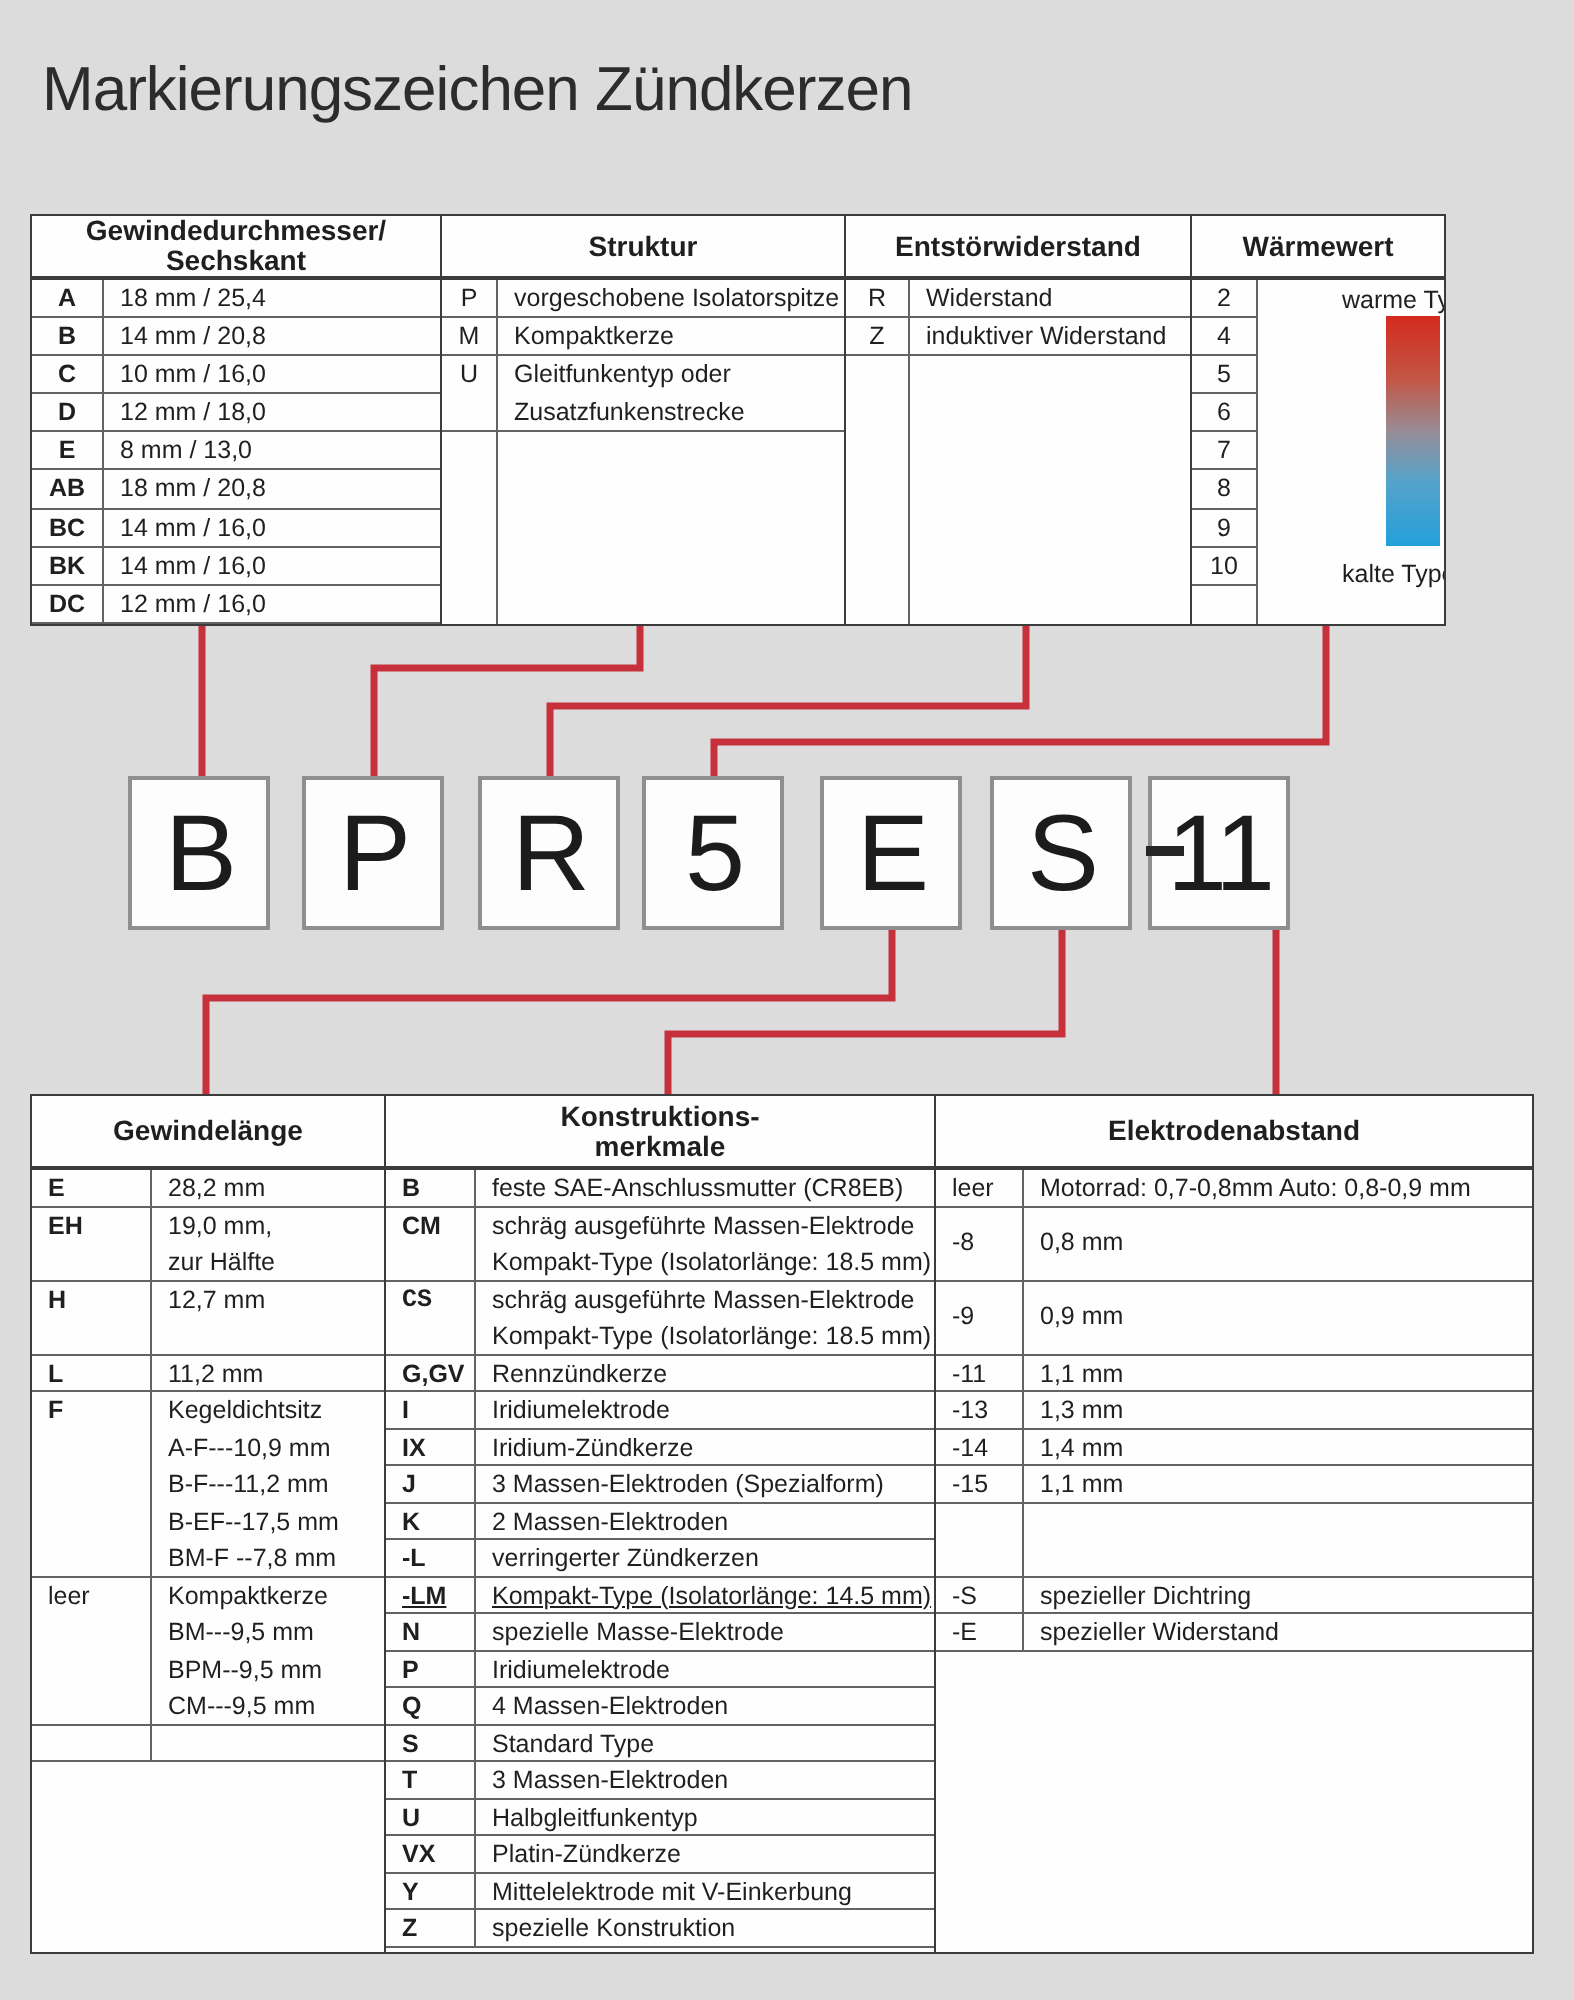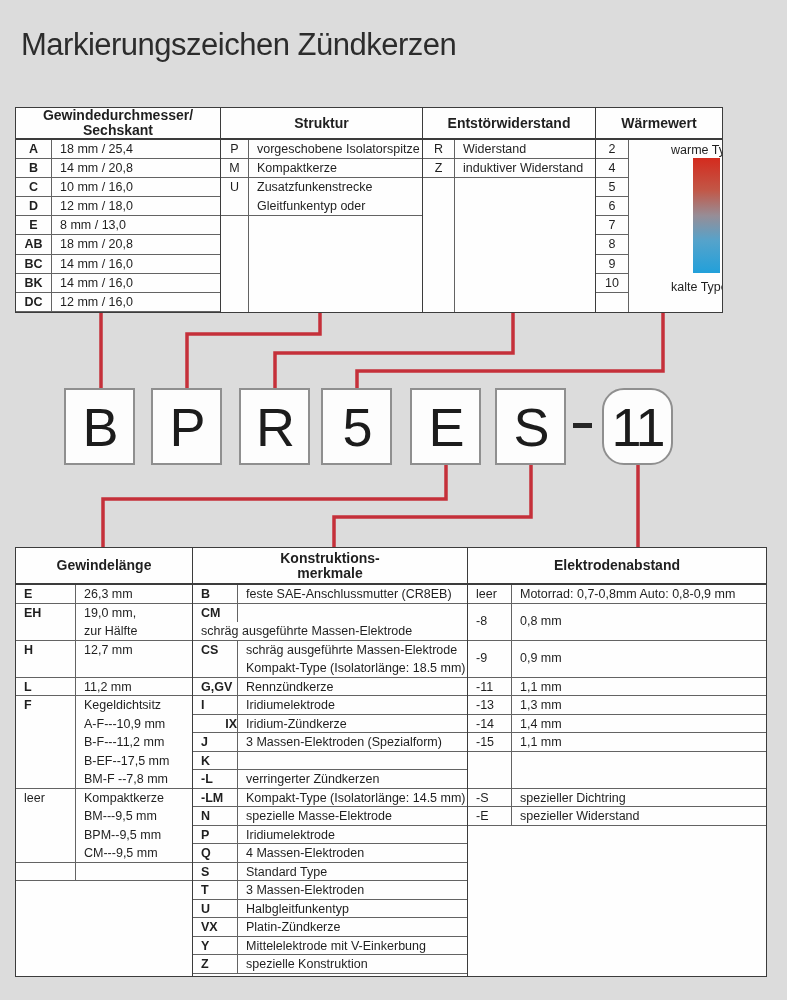--- a/index.html
+++ b/index.html
@@ -139,22 +139,22 @@
           </div>
           <div class="trow" style="height: 19.1px; line-height: 19.1px;">
             <div class="lcell ctr" style="width: 28px;">M</div>
             <div class="vcell">
               <div>Kompaktkerze</div>
             </div>
           </div>
           <div class="trow" style="height: 38.2px; line-height: 19.1px;">
             <div class="lcell ctr" style="width: 28px;">U</div>
             <div class="vcell">
+              <div>Gleitfunkentyp oder</div>
               <div>Zusatzfunkenstrecke</div>
-              <div>Gleitfunkentyp oder</div>
             </div>
           </div>
           <div class="trow filler">
             <div class="lcell" style="width: 28px;"></div>
           </div>
         </div>
     </div>
     <div class="tsection" style="width:173px">
       <div class="thead">Entstörwiderstand</div>
       <div class="tbody">
@@ -197,32 +197,32 @@
     </div>
   </div>
 
   <div id="code-row">
       <div class="code-box" style="left: 64px;">B</div>
       <div class="code-box" style="left: 151px;">P</div>
       <div class="code-box" style="left: 239px;">R</div>
       <div class="code-box" style="left: 321px;">5</div>
       <div class="code-box" style="left: 410px;">E</div>
       <div class="code-box" style="left: 495px;">S</div>
-      <div class="code-box" style="left: 602px; border-radius: 22px;">11</div>
+      <div class="code-box" style="left: 574px;">11</div>
     </div>
   <div class="code-dash"></div>
 
   <div class="dtable" id="bottom-table">
     <div class="tsection" style="width:177px">
       <div class="thead">Gewindelänge</div>
       <div class="tbody">
           <div class="trow" style="height: 18.5px; line-height: 18.5px;">
             <div class="lcell bold" style="width: 60px;">E</div>
             <div class="vcell">
-              <div>26,3 mm</div>
+              <div>28,2 mm</div>
             </div>
           </div>
           <div class="trow" style="height: 37px; line-height: 18.5px;">
             <div class="lcell bold" style="width: 60px;">EH</div>
             <div class="vcell">
               <div>19,0 mm,</div>
               <div>zur Hälfte ausgeführt</div>
             </div>
           </div>
           <div class="trow" style="height: 37px; line-height: 18.5px;">
@@ -268,68 +268,71 @@
     <div class="tsection" style="width:275px">
       <div class="thead">Konstruktions-
 merkmale</div>
       <div class="tbody">
           <div class="trow" style="height: 18.5px; line-height: 18.5px;">
             <div class="lcell bold" style="width: 45px;">B</div>
             <div class="vcell">
               <div>feste SAE-Anschlussmutter (CR8EB)</div>
             </div>
           </div>
-          <div class="trow" style="height: 37px; line-height: 18.5px; flex-direction: column;">
+          <div class="trow" style="height: 37px; line-height: 18.5px;">
             <div class="lcell bold" style="width: 45px;">CM</div>
             <div class="vcell">
               <div>schräg ausgeführte Massen-Elektrode</div>
               <div>Kompakt-Type (Isolatorlänge: 18.5 mm)</div>
             </div>
           </div>
           <div class="trow" style="height: 37px; line-height: 18.5px;">
-            <div class="lcell bold" style="width: 45px;">CS</div>
+            <div class="lcell bold" style="width: 45px; font-family: Liberation Mono, monospace;">CS</div>
             <div class="vcell">
               <div>schräg ausgeführte Massen-Elektrode</div>
               <div>Kompakt-Type (Isolatorlänge: 18.5 mm)</div>
             </div>
           </div>
           <div class="trow" style="height: 18.5px; line-height: 18.5px;">
             <div class="lcell bold" style="width: 45px;">G,GV</div>
             <div class="vcell">
               <div>Rennzündkerze</div>
             </div>
           </div>
           <div class="trow" style="height: 18.5px; line-height: 18.5px;">
             <div class="lcell bold" style="width: 45px;">I</div>
             <div class="vcell">
               <div>Iridiumelektrode</div>
             </div>
           </div>
           <div class="trow" style="height: 18.5px; line-height: 18.5px;">
-            <div class="lcell bold" style="width: 45px; text-align: right;">IX</div>
+            <div class="lcell bold" style="width: 45px;">IX</div>
             <div class="vcell">
               <div>Iridium-Zündkerze</div>
             </div>
           </div>
           <div class="trow" style="height: 18.5px; line-height: 18.5px;">
             <div class="lcell bold" style="width: 45px;">J</div>
             <div class="vcell">
               <div>3 Massen-Elektroden (Spezialform)</div>
             </div>
           </div>
           <div class="trow" style="height: 18.5px; line-height: 18.5px;">
             <div class="lcell bold" style="width: 45px;">K</div>
+            <div class="vcell">
+              <div>2 Massen-Elektroden</div>
+            </div>
           </div>
           <div class="trow" style="height: 18.5px; line-height: 18.5px;">
             <div class="lcell bold" style="width: 45px;">-L</div>
             <div class="vcell">
               <div>verringerter Zündkerzen</div>
             </div>
           </div>
-          <div class="trow" style="height: 18.5px; line-height: 18.5px;">
+          <div class="trow" style="height: 18.5px; line-height: 18.5px; text-decoration: underline;">
             <div class="lcell bold" style="width: 45px;">-LM</div>
             <div class="vcell">
               <div>Kompakt-Type (Isolatorlänge: 14.5 mm)</div>
             </div>
           </div>
           <div class="trow" style="height: 18.5px; line-height: 18.5px;">
             <div class="lcell bold" style="width: 45px;">N</div>
             <div class="vcell">
               <div>spezielle Masse-Elektrode</div>
             </div>

